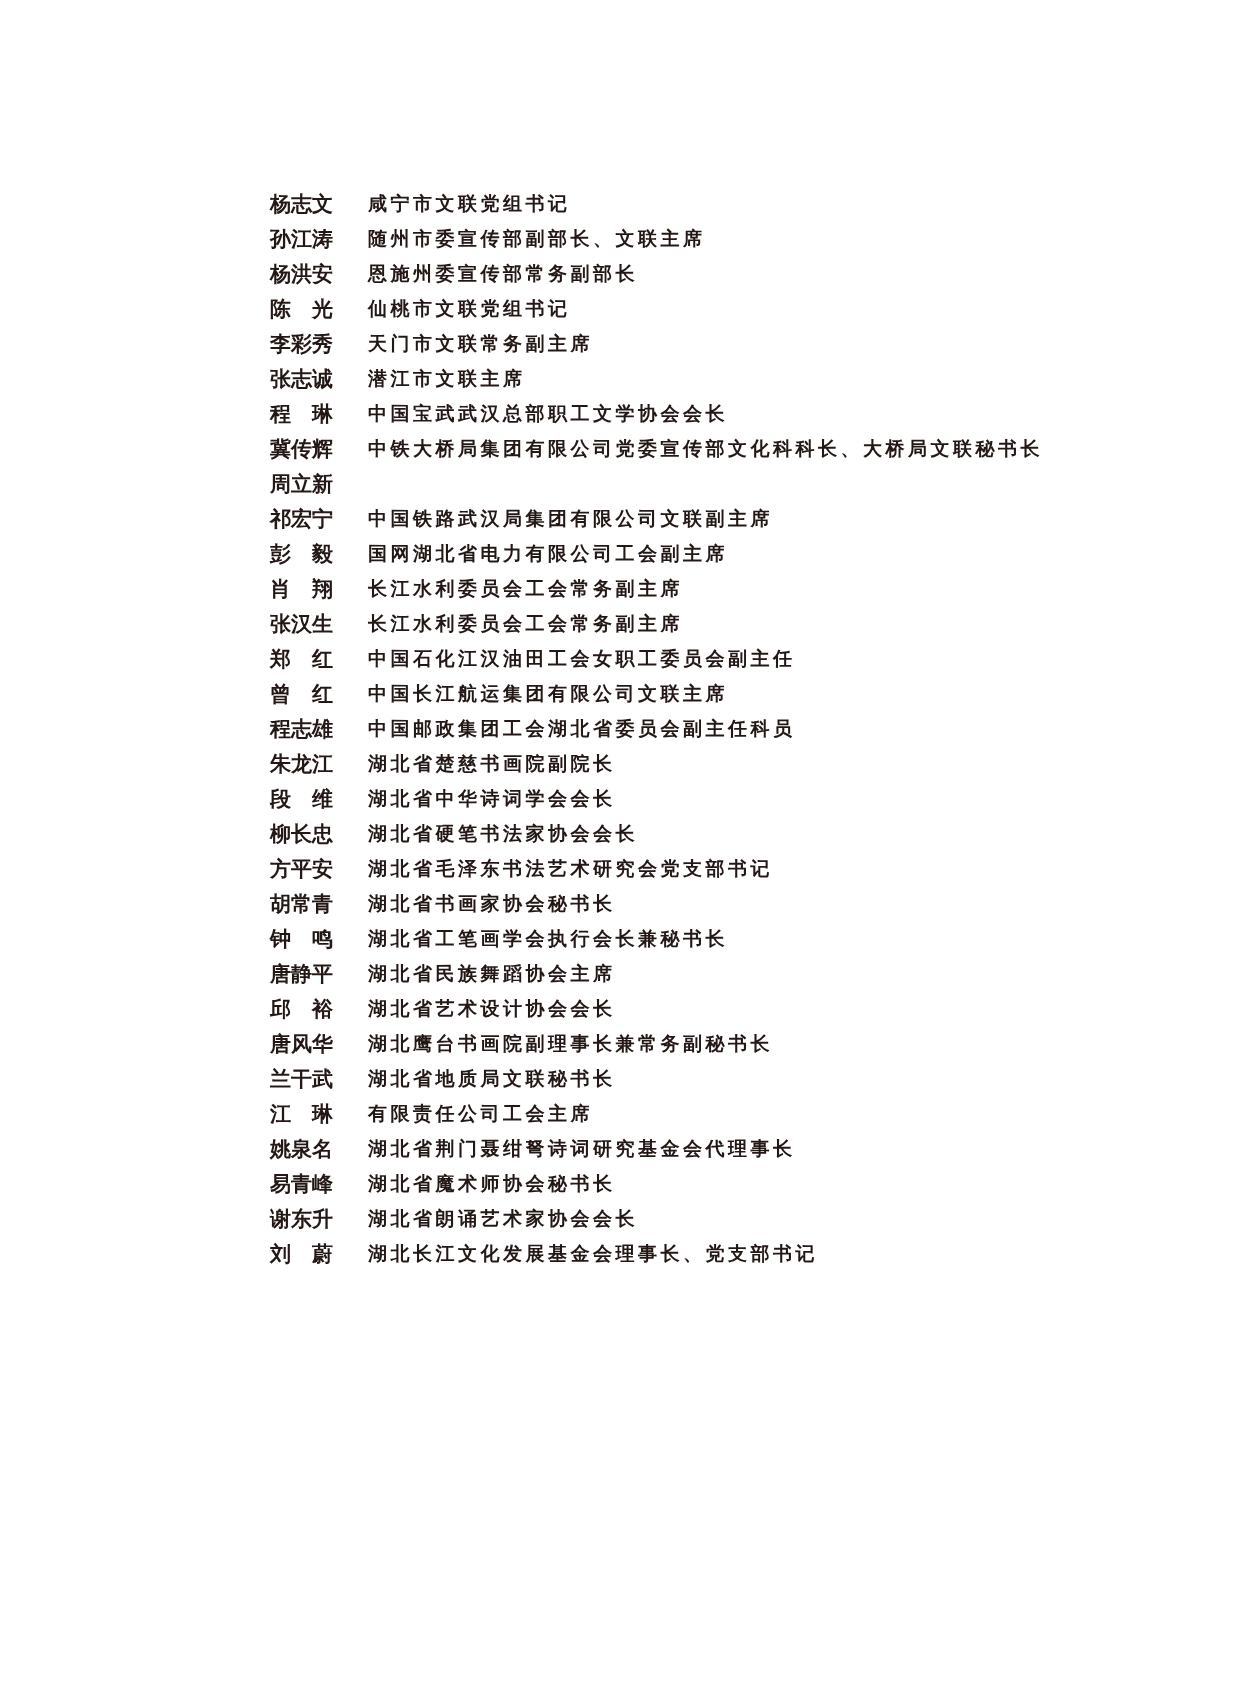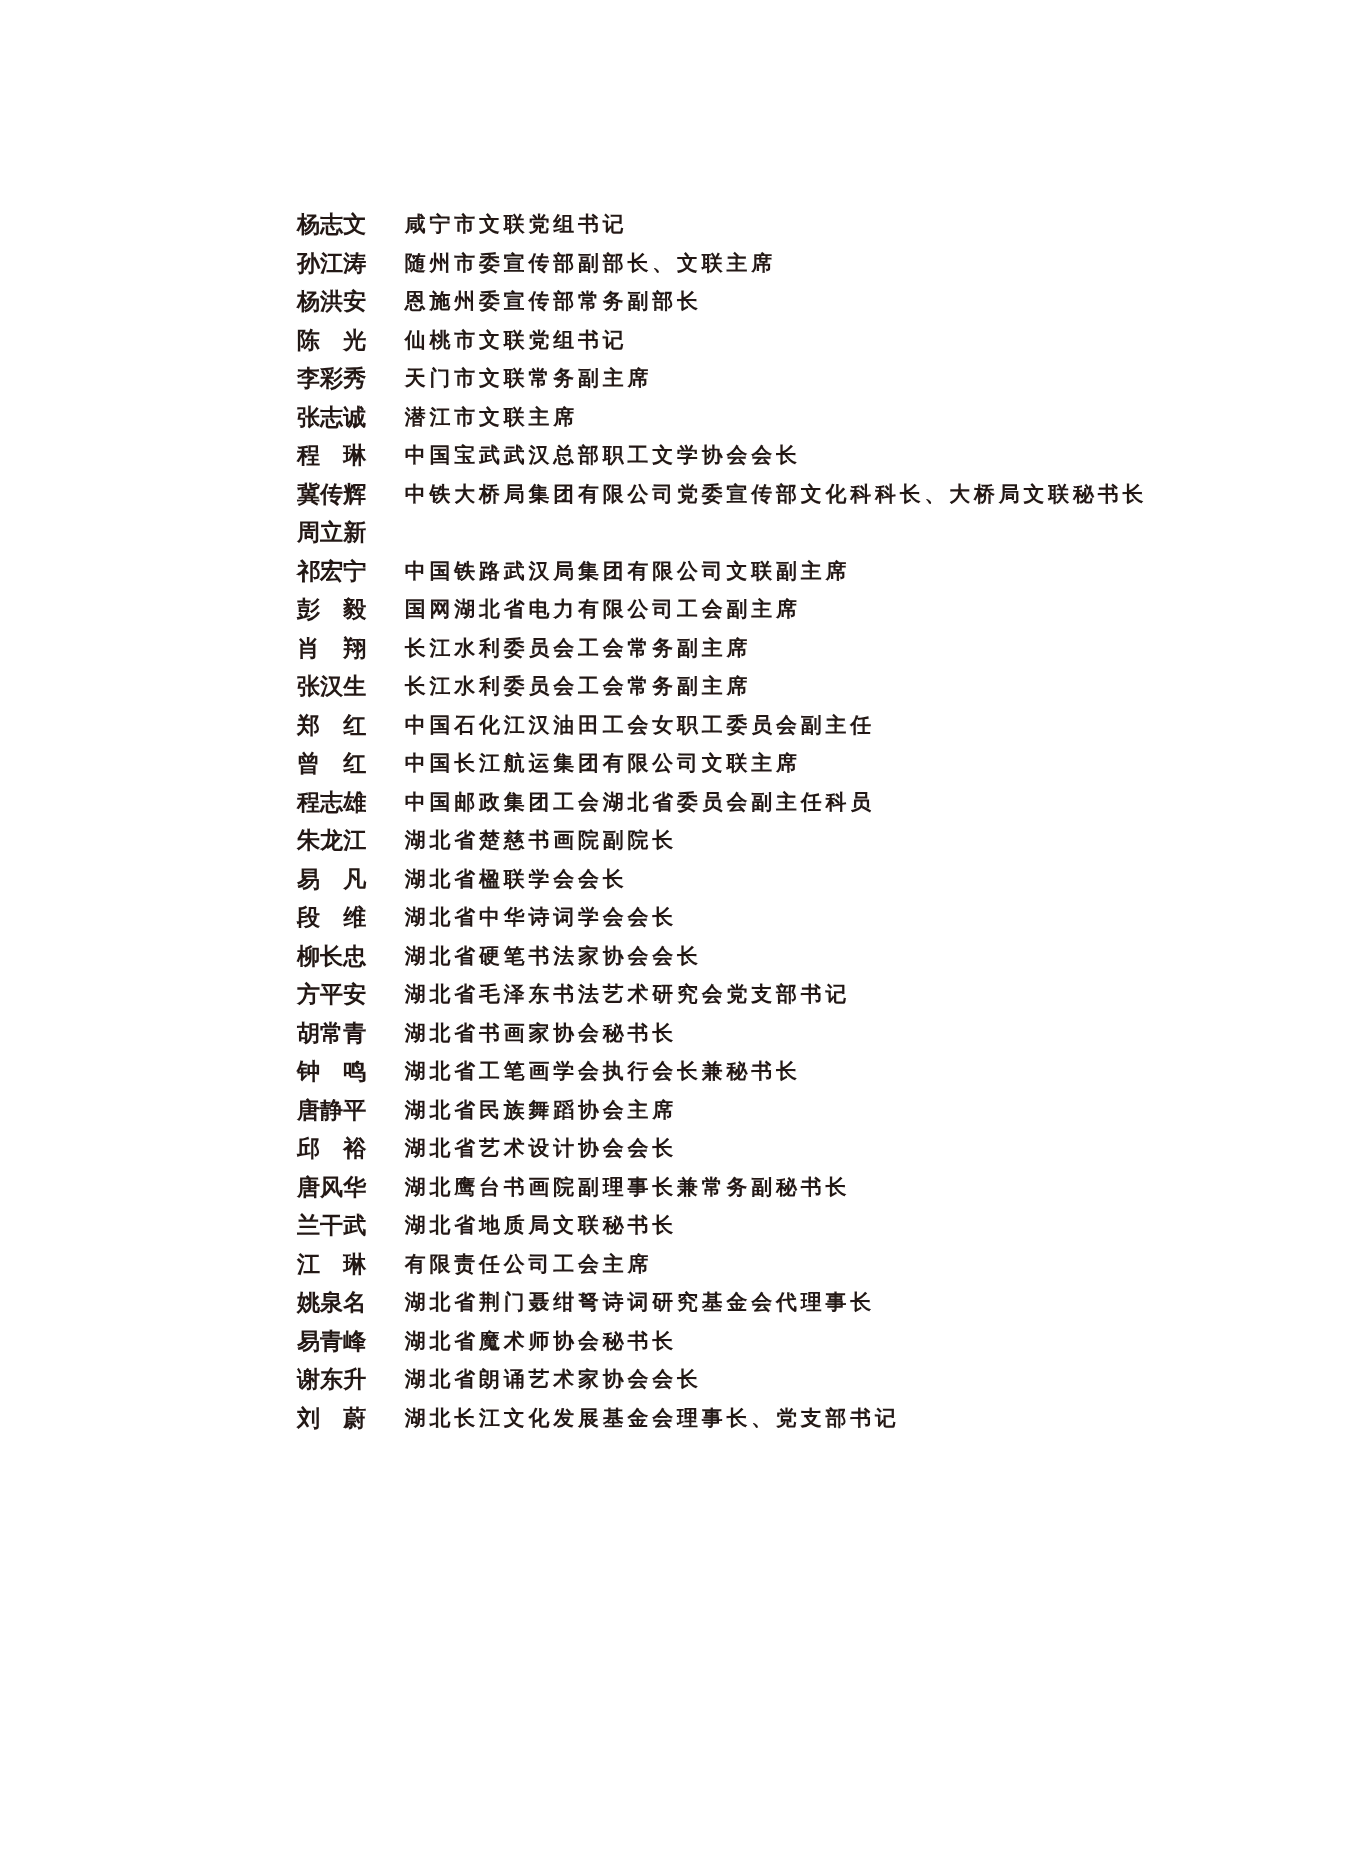--- a/index.html
+++ b/index.html
@@ -121,24 +121,20 @@
       </li>
     <li class="row">
         <span class="name">程志雄</span>
         <span class="title">中国邮政集团工会湖北省委员会副主任科员</span>
       </li>
     <li class="row">
         <span class="name">朱龙江</span>
         <span class="title">湖北省楚慈书画院副院长</span>
       </li>
     <li class="row">
-        <span class="name">易　凡</span>
-        <span class="title">湖北省楹联学会会长</span>
-      </li>
-    <li class="row">
         <span class="name">段　维</span>
         <span class="title">湖北省中华诗词学会会长</span>
       </li>
     <li class="row">
         <span class="name">柳长忠</span>
         <span class="title">湖北省硬笔书法家协会会长</span>
       </li>
     <li class="row">
         <span class="name">方平安</span>
         <span class="title">湖北省毛泽东书法艺术研究会党支部书记</span>

